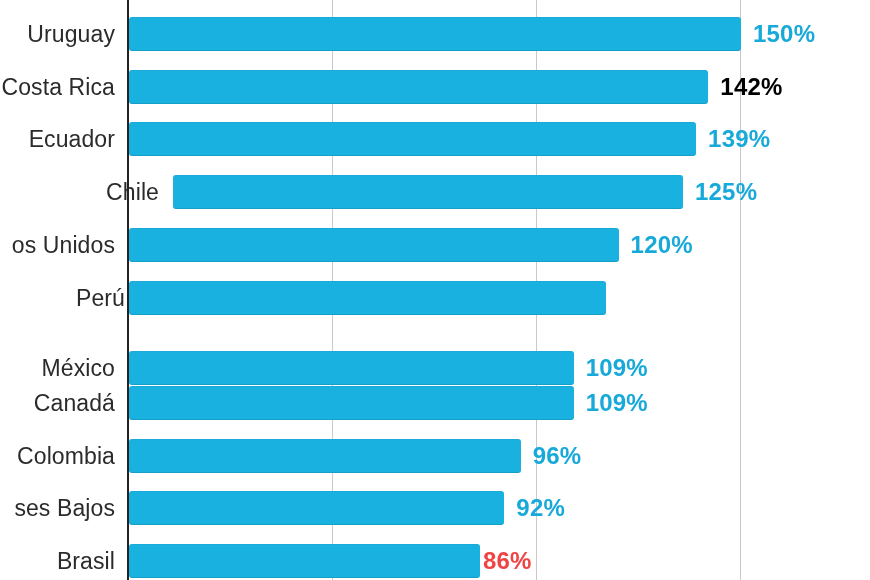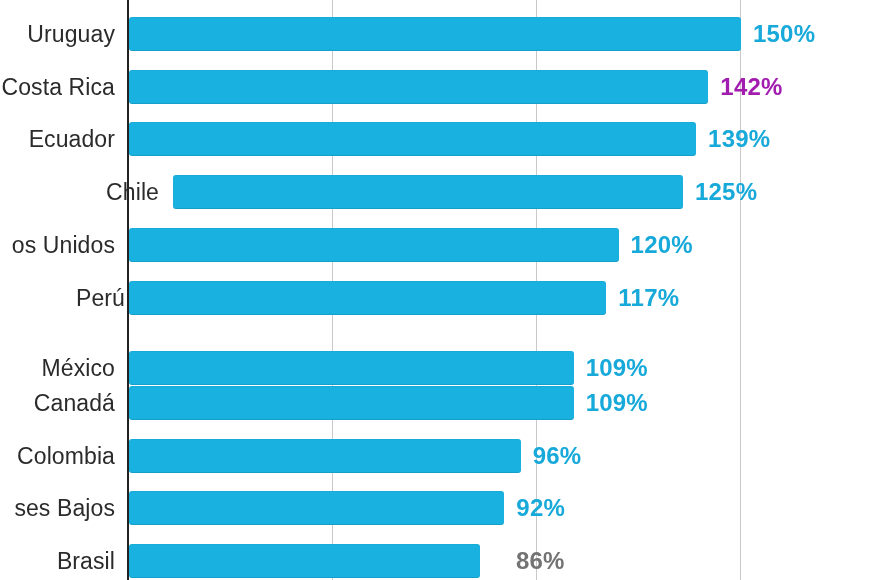--- a/index.html
+++ b/index.html
@@ -106,41 +106,40 @@
 
     <div id="rows">
         <div class="bar-row" style="top: 17px;">
           <div class="cat-label" style="color: rgb(43, 43, 43);">Uruguay</div>
           <div class="bar" style="width: 612px; background: rgb(25, 178, 224); height: 34px;"></div>
           <div class="value-label" style="left: 753px; color: rgb(23, 169, 217);">150%</div>
         </div>
         <div class="bar-row" style="top: 69.7px;">
           <div class="cat-label" style="color: rgb(43, 43, 43);">Costa Rica</div>
           <div class="bar" style="width: 579.36px; background: rgb(25, 178, 224); height: 34px;"></div>
-          <div class="value-label" style="left: 720.36px; color: #a21caf;">142%</div>
+          <div class="value-label" style="left: 720.36px; color: #000000;">142%</div>
         </div>
         <div class="bar-row" style="top: 122.4px;">
           <div class="cat-label" style="color: rgb(43, 43, 43);">Ecuador</div>
           <div class="bar" style="width: 567.12px; background: rgb(25, 178, 224); height: 34px;"></div>
           <div class="value-label" style="left: 708.12px; color: rgb(23, 169, 217);">139%</div>
         </div>
         <div class="bar-row" style="top: 175.1px; margin-left: 44px;">
           <div class="cat-label" style="color: rgb(43, 43, 43);">Chile</div>
           <div class="bar" style="width: 510px; background: rgb(25, 178, 224); height: 34px;"></div>
           <div class="value-label" style="left: 651px; color: rgb(23, 169, 217);">125%</div>
         </div>
         <div class="bar-row" style="top: 227.8px;">
           <div class="cat-label" style="color: rgb(43, 43, 43); margin-left: 41px;">os Unidos</div>
           <div class="bar" style="width: 489.6px; background: rgb(25, 178, 224); height: 34px;"></div>
           <div class="value-label" style="left: 630.6px; color: rgb(23, 169, 217);">120%</div>
         </div>
         <div class="bar-row" style="top: 280.5px; padding-left: 10px;">
           <div class="cat-label" style="color: rgb(43, 43, 43);">Perú</div>
           <div class="bar" style="width: 477.36px; background: rgb(25, 178, 224); height: 34px;"></div>
-          <div class="value-label" style="left: 618.36px; color: rgb(23, 169, 217);">117%</div>
         </div>
         <div class="bar-row" style="top: 351px;">
           <div class="cat-label" style="color: rgb(43, 43, 43);">México</div>
           <div class="bar" style="width: 444.72px; background: rgb(25, 178, 224); height: 34px;"></div>
           <div class="value-label" style="left: 585.72px; color: rgb(23, 169, 217);">109%</div>
         </div>
         <div class="bar-row" style="top: 385.9px;">
           <div class="cat-label" style="color: rgb(43, 43, 43);">Canadá</div>
           <div class="bar" style="width: 444.72px; background: rgb(25, 178, 224); height: 34px;"></div>
           <div class="value-label" style="left: 585.72px; color: rgb(23, 169, 217);">109%</div>
@@ -151,18 +150,18 @@
           <div class="value-label" style="left: 532.68px; color: rgb(23, 169, 217);">96%</div>
         </div>
         <div class="bar-row" style="top: 491.3px;">
           <div class="cat-label" style="color: rgb(43, 43, 43);">ses Bajos</div>
           <div class="bar" style="width: 375.36px; background: rgb(25, 178, 224); height: 34px;"></div>
           <div class="value-label" style="left: 516.36px; color: rgb(23, 169, 217);">92%</div>
         </div>
         <div class="bar-row" style="top: 544px;">
           <div class="cat-label" style="color: rgb(43, 43, 43);">Brasil</div>
           <div class="bar" style="width: 350.88px; background: rgb(25, 178, 224); height: 34px;"></div>
-          <div class="value-label" style="left: 516px; color: #737373;">86%</div>
+          <div class="value-label" style="left: 483px; color: #ef4444;">86%</div>
         </div>
       </div>
   </div>
 
 </div>
 
 </body></html>

